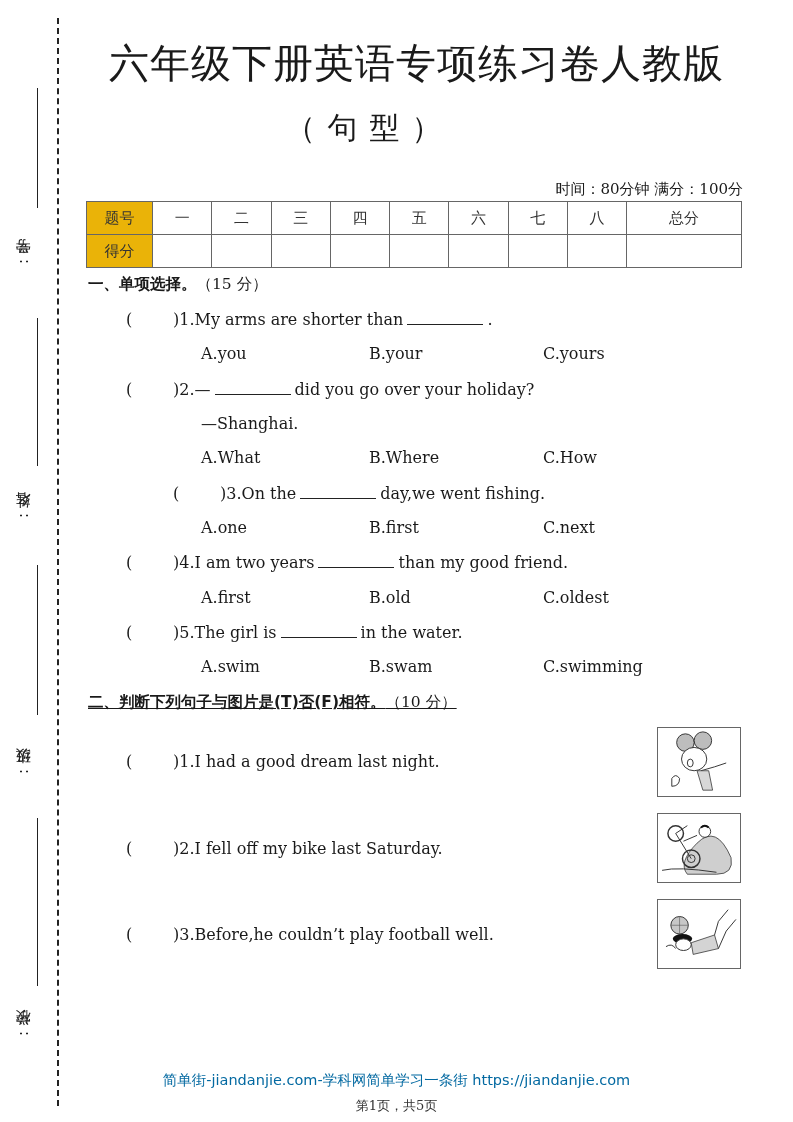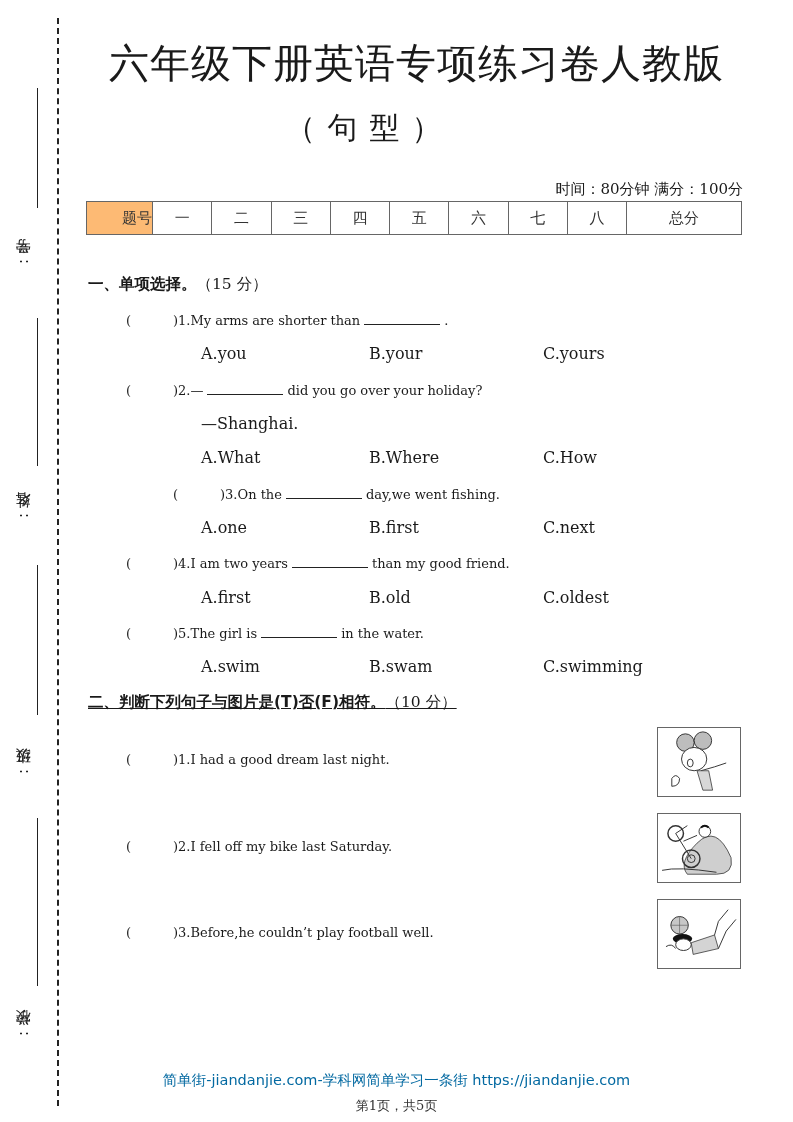--- a/index.html
+++ b/index.html
@@ -18,26 +18,26 @@
   .title { left:0; width:793px; top:36px; text-align:center; font-size:40px; letter-spacing:1px;
            font-family:"DejaVu Serif",serif; font-weight:normal; padding-left:40px; box-sizing:border-box; }
   .subtitle { left:0; width:687px; top:108px; text-align:center; font-size:30px;
               padding-left:40px; box-sizing:border-box; }
   .subtitle span { margin:0 6px; }
   .time-info { right:50px; top:180px; font-size:15px;text-align:right; }
 
   table.score { position:absolute; left:86px; top:201px; width:656px; border-collapse:collapse;
                 font-family:"DejaVu Serif",serif; font-size:15px; }
   table.score td { border:1px solid #666; height:32px; text-align:center; color:#333; padding:0; }
-  table.score td.hdr { background:#fdba74; width:65px;text-align:right; }
+  table.score td.hdr { background:#eab308; width:65px; }
 
   .section-title { left:88px; font-size:15.5px; font-weight:bold; font-family:"DejaVu Sans",sans-serif; }
   .section-title .pts { font-weight:normal; font-family:"DejaVu Serif",serif; }
 
-  .q { left:126px; font-size:13px; white-space:nowrap; }
+  .q { left:126px; font-size:16px; white-space:nowrap; }
   .q .paren-open { display:inline-block; width:47px; }
   .blank { display:inline-block; border-bottom:1px solid #222; width:76px; height:14px; vertical-align:baseline; margin:0 4px; }
   .opt { font-size:16px; white-space:nowrap; }
 
   .pic { position:absolute; left:657px; width:84px; height:70px; border:1.5px solid #666; background:#fff; box-sizing:border-box; }
   .pic svg { width:100%; height:100%; display:block; }
 
   .footer { left:0; width:793px; text-align:center; }
   .footer-site { top:1071px; font-family:"DejaVu Sans",sans-serif; font-size:14.5px; color:#0369a1; }
   .footer-page { top:1097px; font-size:13px; color:#333; }
@@ -71,20 +71,32 @@
     <td class="hdr">题号</td>
     <td>一</td>
     <td>二</td>
     <td>三</td>
     <td>四</td>
     <td>五</td>
     <td>六</td>
     <td>七</td>
     <td>八</td>
     <td>总分</td>
+  </tr>
+  <tr>
+    <td class="hdr">得分</td>
+    <td></td>
+    <td></td>
+    <td></td>
+    <td></td>
+    <td></td>
+    <td></td>
+    <td></td>
+    <td></td>
+    <td></td>
   </tr>
 </tbody>
   </table>
 
 <div class="abs section-title" style="top:274px;">
   <span>一、单项选择。</span><span class="pts">（15 分）</span>
 </div>
 
 <div class="abs q" style="top:310px;">
   <span class="paren-open">(</span><span>)1.My arms are shorter than</span><span class="blank"></span><span>.</span>

